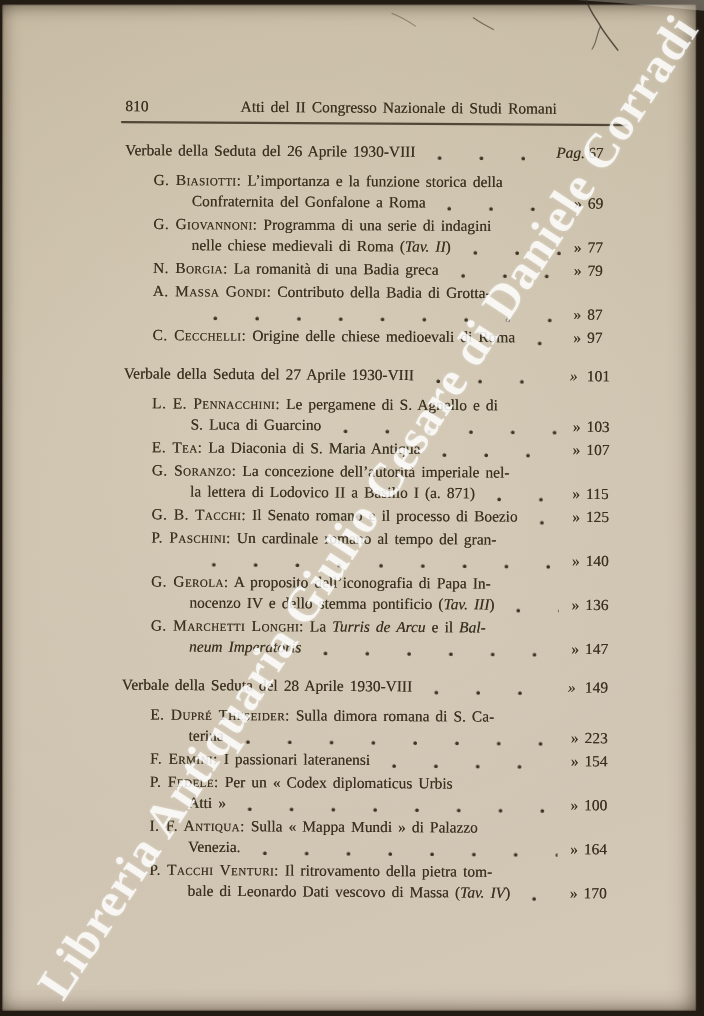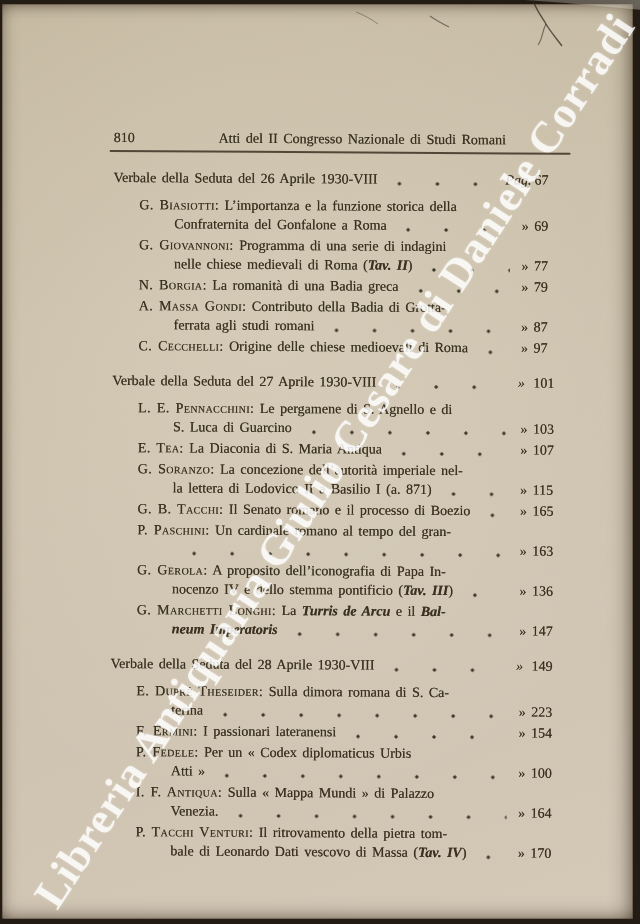--- a/index.html
+++ b/index.html
@@ -31,32 +31,32 @@
   .content{
     position:absolute;left:114px;top:88px;width:451px;
     color:#39301f;
     font-size:14px;line-height:19px;
     word-spacing:2px;
     transform:rotate(0.35deg);
     transform-origin:left top;
     text-shadow:0.2px 0 0 rgba(57,48,31,0.75);
   }
   .hdr{display:flex;align-items:baseline;}
-  .folio{width:46px;flex:none;margin-top:40px;}
+  .folio{width:46px;flex:none;}
   .runtitle{flex:1;text-align:center;}
   .rule{height:2px;background:rgba(64,53,39,0.88);margin:3px -6px 0 -4px;border-radius:1px;}
   .heading{margin-top:16px;margin-bottom:8px;}
   .entry{margin-bottom:2px;}
   .line{min-height:19px;}
   .row{display:flex;align-items:baseline;}
   .txt{white-space:nowrap;flex:none;}
   .ind1{margin-left:26px;}
   .ind2{margin-left:61px;}
   .sc{font-variant:small-caps;letter-spacing:0.4px;}
-  .it{font-style:italic;font-weight:bold;}
+  .it{font-style:italic;}
   .leader{
     flex:1 1 auto;min-width:0;align-self:flex-end;height:15px;margin:0 6px 0 8px;
     background-image:radial-gradient(circle at 2px 10px, rgba(55,45,32,0.95) 1.3px, transparent 2px);
     background-size:38px 15px;background-repeat:repeat-x;background-position:12px 0;
   }
   .ref{flex:none;width:18px;text-align:center;}
   .heading .ref{font-style:italic;width:auto;min-width:18px;padding-right:3px;}
   .pg{flex:none;width:30px;text-align:left;}
   .watermark{
     position:absolute;left:-268px;top:438px;width:1206px;height:46px;
@@ -122,21 +122,20 @@
         <span class="txt"><span class="sc">N. Borgia:</span><span> La romanità di una Badia greca</span></span>
         <span class="leader"></span>
         <span class="ref">»</span>
         <span class="pg">79</span>
       </div>
     </div>
 
     <div class="entry">
       <div class="line ind1"><span class="sc">A. Massa Gondi:</span><span> Contributo della Badia di Grotta-</span></div>
       <div class="line row ind2">
-        <span class="txt"><span>ferrata agli studi romani</span></span>
         <span class="leader"></span>
         <span class="ref">»</span>
         <span class="pg">87</span>
       </div>
     </div>
 
     <div class="entry">
       <div class="line row ind1">
         <span class="txt"><span class="sc">C. Cecchelli:</span><span> Origine delle chiese medioevali di Roma</span></span>
         <span class="leader"></span>
@@ -181,30 +180,30 @@
         <span class="ref">»</span>
         <span class="pg">115</span>
       </div>
     </div>
 
     <div class="entry">
       <div class="line row ind1">
         <span class="txt"><span class="sc">G. B. Tacchi:</span><span> Il Senato romano e il processo di Boezio</span></span>
         <span class="leader"></span>
         <span class="ref">»</span>
-        <span class="pg">165</span>
+        <span class="pg">125</span>
       </div>
     </div>
 
     <div class="entry">
       <div class="line ind1"><span class="sc">P. Paschini:</span><span> Un cardinale romano al tempo del gran-</span></div>
       <div class="line row ind2">
         <span class="leader"></span>
         <span class="ref">»</span>
-        <span class="pg">163</span>
+        <span class="pg">140</span>
       </div>
     </div>
 
     <div class="entry">
       <div class="line ind1"><span class="sc">G. Gerola:</span><span> A proposito dell’iconografia di Papa In-</span></div>
       <div class="line row ind2">
         <span class="txt"><span>nocenzo IV e dello stemma pontificio (</span><span class="it">Tav. III</span><span>)</span></span>
         <span class="leader"></span>
         <span class="ref">»</span>
         <span class="pg">136</span>

